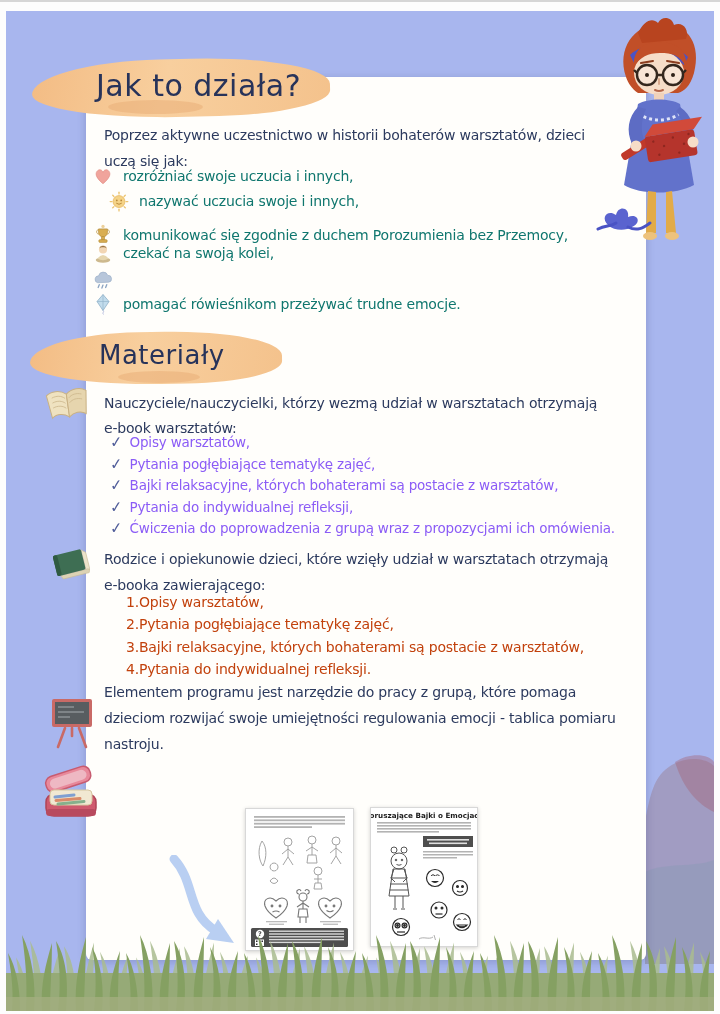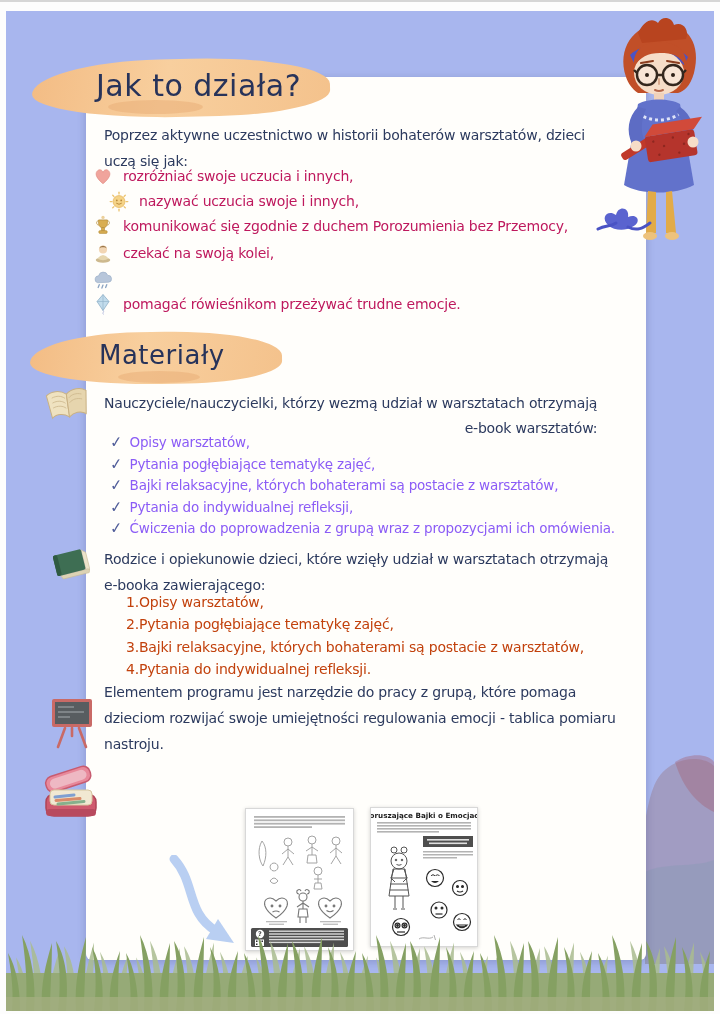--- a/index.html
+++ b/index.html
@@ -14,21 +14,21 @@
   .stroke-title{left:32px;top:57px;width:298px;height:58px;transform:rotate(-1.4deg);}
   .stroke-materials{left:30px;top:330px;width:252px;height:52px;transform:rotate(-1deg);}
   .smudge{position:absolute;z-index:3;background:#eaaf78;opacity:.55;border-radius:50%;}
   .txt{position:absolute;z-index:4;color:#2c3a5e;}
   .h1{font-size:30px;letter-spacing:.5px;color:#27335a;}
   .h2{font-size:26px;letter-spacing:.5px;color:#27335a;}
   .line{font-size:14px;letter-spacing:-0.2px;white-space:nowrap;line-height:25px;}
   .lh26 .line{line-height:26px;}
   .bullet-row{position:absolute;z-index:4;display:flex;align-items:center;gap:9px;}
   .bullet-row .bicon{width:22px;height:22px;flex:0 0 22px;display:block;}
-  .bullet-row .btxt{font-size:14px;letter-spacing:-0.2px;white-space:nowrap;color:#be185d;}
+  .bullet-row .btxt{font-size:14px;letter-spacing:-0.2px;white-space:nowrap;color:#0f766e;}
   .check-list{position:absolute;z-index:4;}
   .check-row{display:flex;align-items:baseline;height:21.5px;}
   .check-mark{color:#505d99;font-weight:bold;font-size:15px;margin-right:7px;transform:rotate(-6deg);}
   .check-txt{font-size:13.5px;letter-spacing:-0.2px;white-space:nowrap;color:#8b5cf6;}
   .num-list{position:absolute;z-index:4;}
   .num-row{height:22.3px;font-size:14px;letter-spacing:-0.2px;white-space:nowrap;color:#c2410c;}
   .margin-icon{position:absolute;z-index:4;}
   .thumb{position:absolute;z-index:4;background:#fff;border:1px solid #d8d8d8;
     box-shadow:0 1px 4px rgba(0,0,0,.18);}
   .grass{position:absolute;left:6px;right:6px;bottom:5px;height:96px;z-index:5;}
@@ -72,21 +72,21 @@
         <line x1="15.7" y1="4.8" x2="14.6" y2="5.9"></line>
           <line x1="5.4" y1="15.1" x2="4.3" y2="16.2"></line>
       </g>
       <circle cx="10" cy="10.5" r="5.4" fill="#f5d387" stroke="#e5b65e" stroke-width="0.7"></circle>
       <circle cx="8" cy="9.5" r="0.8" fill="#b98a3c"></circle>
         <circle cx="12" cy="9.5" r="0.8" fill="#b98a3c"></circle>
       <path d="M7.8 12.2 Q10 14 12.2 12.2" stroke="#b98a3c" stroke-width="0.9" fill="none" stroke-linecap="round"></path>
     </svg>
     <span class="btxt">nazywać uczucia swoje i innych,</span>
   </div>
-  <div class="bullet-row" style="left:92px;top:213px;justify-content:center;">
+  <div class="bullet-row" style="left:92px;top:222px;justify-content:center;">
     <svg class="bicon" viewBox="0 0 20 20">
       <circle cx="10" cy="2.2" r="1.5" fill="#ecd09a"></circle>
       <g fill="#d9ae52" stroke="#b9903c" stroke-width="0.7">
         <path d="M6 4.5 h8 v3.2 a4 4 0 0 1 -8 0 Z"></path>
         <path d="M6 5.2 C3.6 5.2 3.6 8.8 6 9.2 M14 5.2 C16.4 5.2 16.4 8.8 14 9.2" fill="none"></path>
         <rect x="8.8" y="11.5" width="2.4" height="2.8"></rect>
         <rect x="6.3" y="14.3" width="7.4" height="2.4" rx="0.8"></rect>
       </g>
     </svg>
     <span class="btxt">komunikować się zgodnie z duchem Porozumienia bez Przemocy,</span>
@@ -127,21 +127,21 @@
   <svg class="margin-icon" style="left:44px;top:383px;" width="48" height="42" viewBox="0 0 48 42">
     <g transform="rotate(-8 24 21)">
       <path d="M24 9 C18 4 9 4 4 8 L7 31 C12 27 19 28 24 32 Z" fill="#efe2c0" stroke="#c9b183" stroke-width="1"></path>
       <path d="M24 9 C30 4 39 4 44 8 L41 31 C36 27 29 28 24 32 Z" fill="#e6d5ae" stroke="#c9b183" stroke-width="1"></path>
       <g stroke="#cdb88e" stroke-width="0.8" fill="none">
         <path d="M9 11 C14 9 19 10 22 13 M9 16 C14 14 19 15 22 18 M9 21 C14 19 19 20 22 23"></path>
         <path d="M39 11 C34 9 29 10 26 13 M39 16 C34 14 29 15 26 18"></path>
       </g>
     </g>
   </svg>
-  <div class="txt" style="left:104px;top:389px;text-align:right;">
+  <div class="txt" style="left:104px;top:389px;">
     <div class="line">Nauczyciele/nauczycielki, którzy wezmą udział w warsztatach otrzymają</div>
     <div class="line">e-book warsztatów:</div>
   </div>
   <div class="check-list" style="left:110px;top:431px;">
     <div class="check-row">
         <span class="check-mark">✓</span>
         <span class="check-txt">Opisy warsztatów,</span>
       </div>
     <div class="check-row">
         <span class="check-mark">✓</span>

